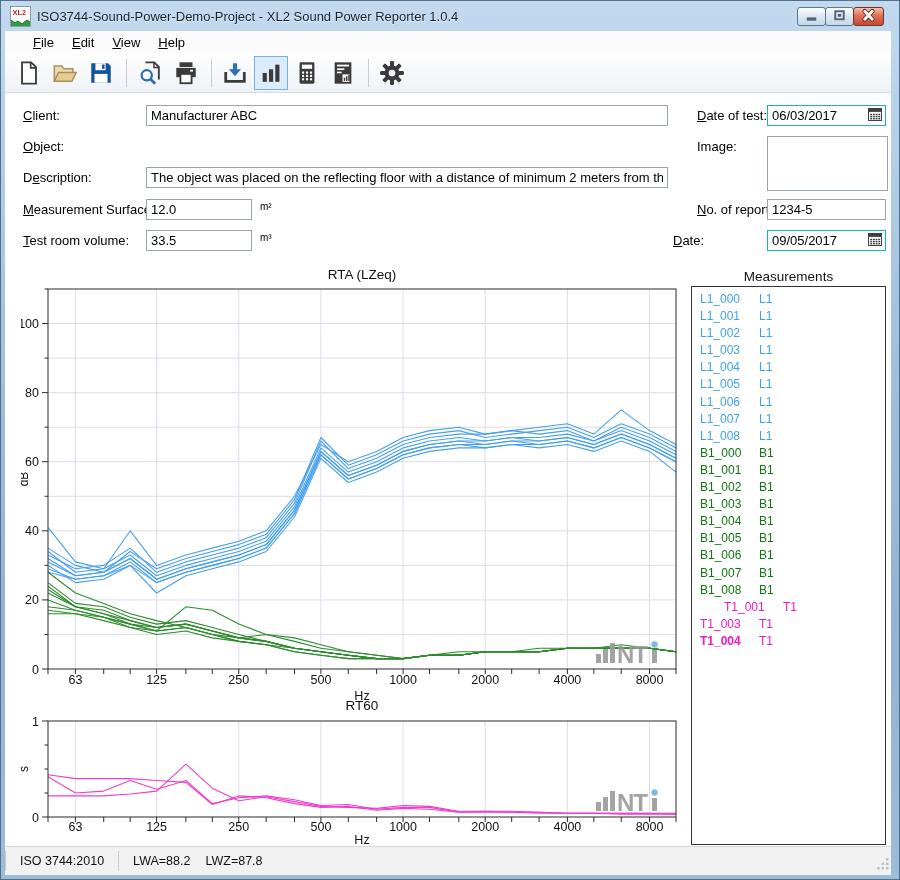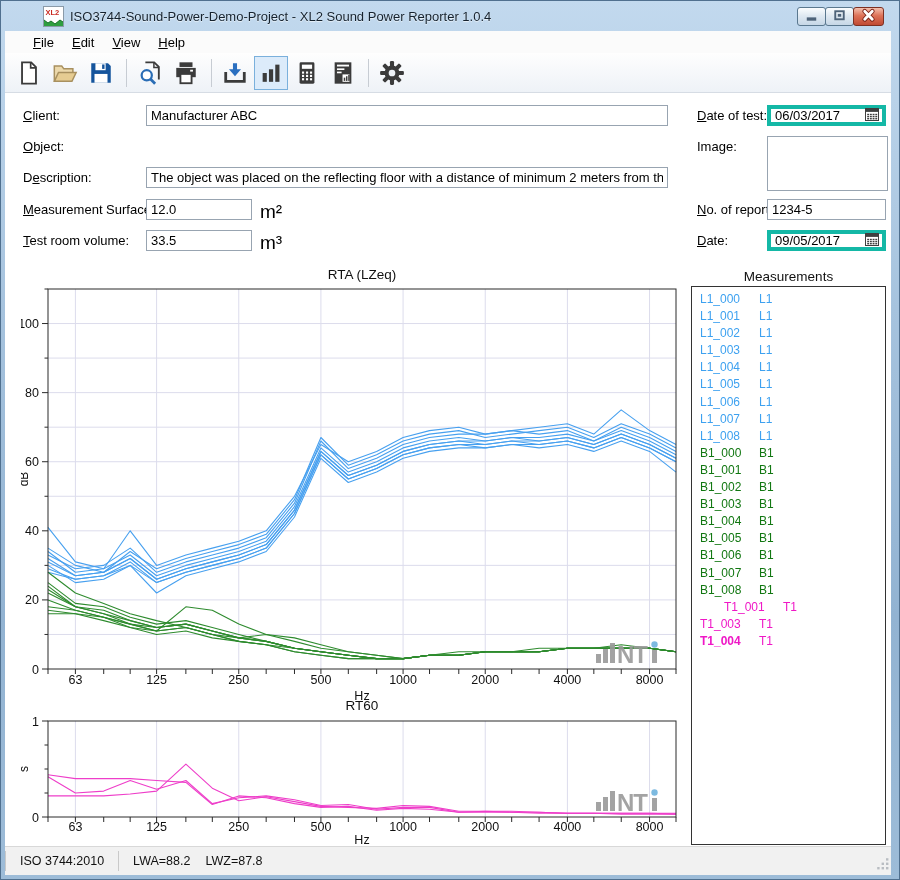--- a/index.html
+++ b/index.html
@@ -1,21 +1,21 @@
 <!DOCTYPE html>
 <html><head>
 <meta charset="utf-8">
 <style>
   html,body{margin:0;padding:0;}
   body{width:900px;height:880px;position:relative;overflow:hidden;
        font-family:"Liberation Sans",sans-serif;-webkit-font-smoothing:antialiased;}
   .win-frame{position:absolute;inset:0;background:linear-gradient(180deg,#c2d9ee,#a6c3de 35%,#92b3d2 70%,#9dbcd8);
              border:1px solid #50708f;box-sizing:border-box;}
   
-  .titlebar{position:absolute;left:0;top:0;right:0;height:30px;display:flex;align-items:center;margin-left:33px;}
+  .titlebar{position:absolute;left:0;top:0;right:0;height:30px;display:flex;align-items:center;}
   .app-icon{width:21px;height:21px;margin:0 6px 0 9px;flex:none;}
   .title-text{font-size:13px;color:#15222e;text-shadow:0 1px 1px rgba(255,255,255,.7);white-space:nowrap;}
   .win-controls{position:absolute;right:15px;top:6px;display:flex;}
   .wc-btn{width:29px;height:19px;margin-left:-1px;border:1px solid #5a788f;border-radius:3px;
           background:linear-gradient(#fbfdfe,#dfe9f2 45%,#c6d7e6);display:flex;align-items:center;justify-content:center;
           box-sizing:border-box;padding:0;cursor:default;}
   .wc-btn.close{background:linear-gradient(#f3c0ae,#dd7258 45%,#c04a33);border-color:#7d3022;width:31px;}
   
   .content{position:absolute;left:4px;top:30px;width:886px;height:844px;background:#fff;}
   
@@ -26,25 +26,25 @@
   .toolbar{position:absolute;left:0;top:22px;width:100%;height:40px;background:linear-gradient(#fefefe,#eef2f7);
            border-bottom:1px solid #d6dce4;display:flex;align-items:center;padding-left:7px;box-sizing:border-box;}
   .tb-btn{width:34px;height:34px;border:1px solid transparent;background:transparent;padding:3px;margin-right:2px;box-sizing:border-box;}
   .tb-btn.sel{background:#dcebfa;border:1px solid #7ab0dc;}
   .tb-btn svg{width:100%;height:100%;display:block;}
   .tb-sep{width:1px;height:28px;background:#c7ccd3;margin:0 6px;}
   
   .label{position:absolute;font-size:13px;color:#000;white-space:nowrap;}
   .txt{position:absolute;height:21px;border:1px solid #98a4b1;background:#fff;font:13px "Liberation Sans",sans-serif;
        padding:0 4px;box-sizing:border-box;color:#000;}
-  .date-box{position:absolute;height:21px;border:4px solid #14b8a6;background:#fff;display:flex;align-items:center;box-sizing:border-box;}
+  .date-box{position:absolute;height:21px;border:1px solid #14b8a6;background:#fff;display:flex;align-items:center;box-sizing:border-box;}
   .date-box input{border:none;outline:none;flex:1;width:0;font:13px "Liberation Sans",sans-serif;padding:0 0 0 4px;background:transparent;}
   .cal-btn{width:20px;height:19px;border:none;background:transparent;padding:2px 3px;display:flex;align-items:center;justify-content:center;}
   .image-box{position:absolute;border:1px solid #98a4b1;background:#fff;}
-  .unit{position:absolute;font-size:19px;color:#000;}
+  .unit{position:absolute;font-size:10px;color:#000;}
   
   svg.chart{position:absolute;}
   svg.chart text{font-family:"Liberation Sans",sans-serif;}
   
   .meas-title{position:absolute;font-size:13.5px;color:#111;text-align:center;}
   .meas-box{position:absolute;border:1px solid #333;background:#fff;overflow:hidden;box-sizing:border-box;}
   .meas-row{display:flex;height:17.1px;line-height:17.1px;font-size:12px;padding-left:8px;}
   .meas-row:first-child{margin-top:4px;}
   .meas-name{width:47px;}
   .meas-tag{margin-left:12px;}
@@ -196,21 +196,21 @@
     <input class="txt" style="left: 141px; top: 74px; width: 522px;" value="Manufacturer ABC">
     <input class="txt" style="left: 141px; top: 136px; width: 522px;" value="The object was placed on the reflecting floor with a distance of minimum 2 meters from the wall">
     <input class="txt" style="left: 141px; top: 168px; width: 106px;" value="12.0">
     <input class="txt" style="left: 141px; top: 199px; width: 106px;" value="33.5">
     <span class="unit" style="left:255px;top:170px">m²</span>
     <span class="unit" style="left:255px;top:201px">m³</span>
 
     <span class="label" style="left:692px;top:77px"><span class="ukey">D</span>ate of test:</span>
     <span class="label" style="left:692px;top:108px">Image:</span>
     <span class="label" style="left:692px;top:171px"><span class="ukey">N</span>o. of report:</span>
-    <span class="label" style="left:692px;top:202px"><span class="ukey">D</span>ate:</span>
+    <span class="label" style="left:668px;top:202px"><span class="ukey">D</span>ate:</span>
 
     <div class="date-box" style="left:762px;top:74px;width:119px">
       <input value="06/03/2017" style="">
       <button class="cal-btn">
           <span class="cal-glyph"><svg viewBox="0 0 14 13" width="14" height="13">
               <rect x="0.5" y="0.5" width="13" height="12" fill="#fff" stroke="#3f3f3f"></rect>
               <rect x="0.5" y="0.5" width="13" height="3.4" fill="#3f3f3f"></rect>
               <rect x="2.2" y="5.8" width="1.9" height="1.4" fill="#3f3f3f"></rect>
               <rect x="4.9" y="5.8" width="1.9" height="1.4" fill="#3f3f3f"></rect>
               <rect x="7.6" y="5.8" width="1.9" height="1.4" fill="#3f3f3f"></rect>

